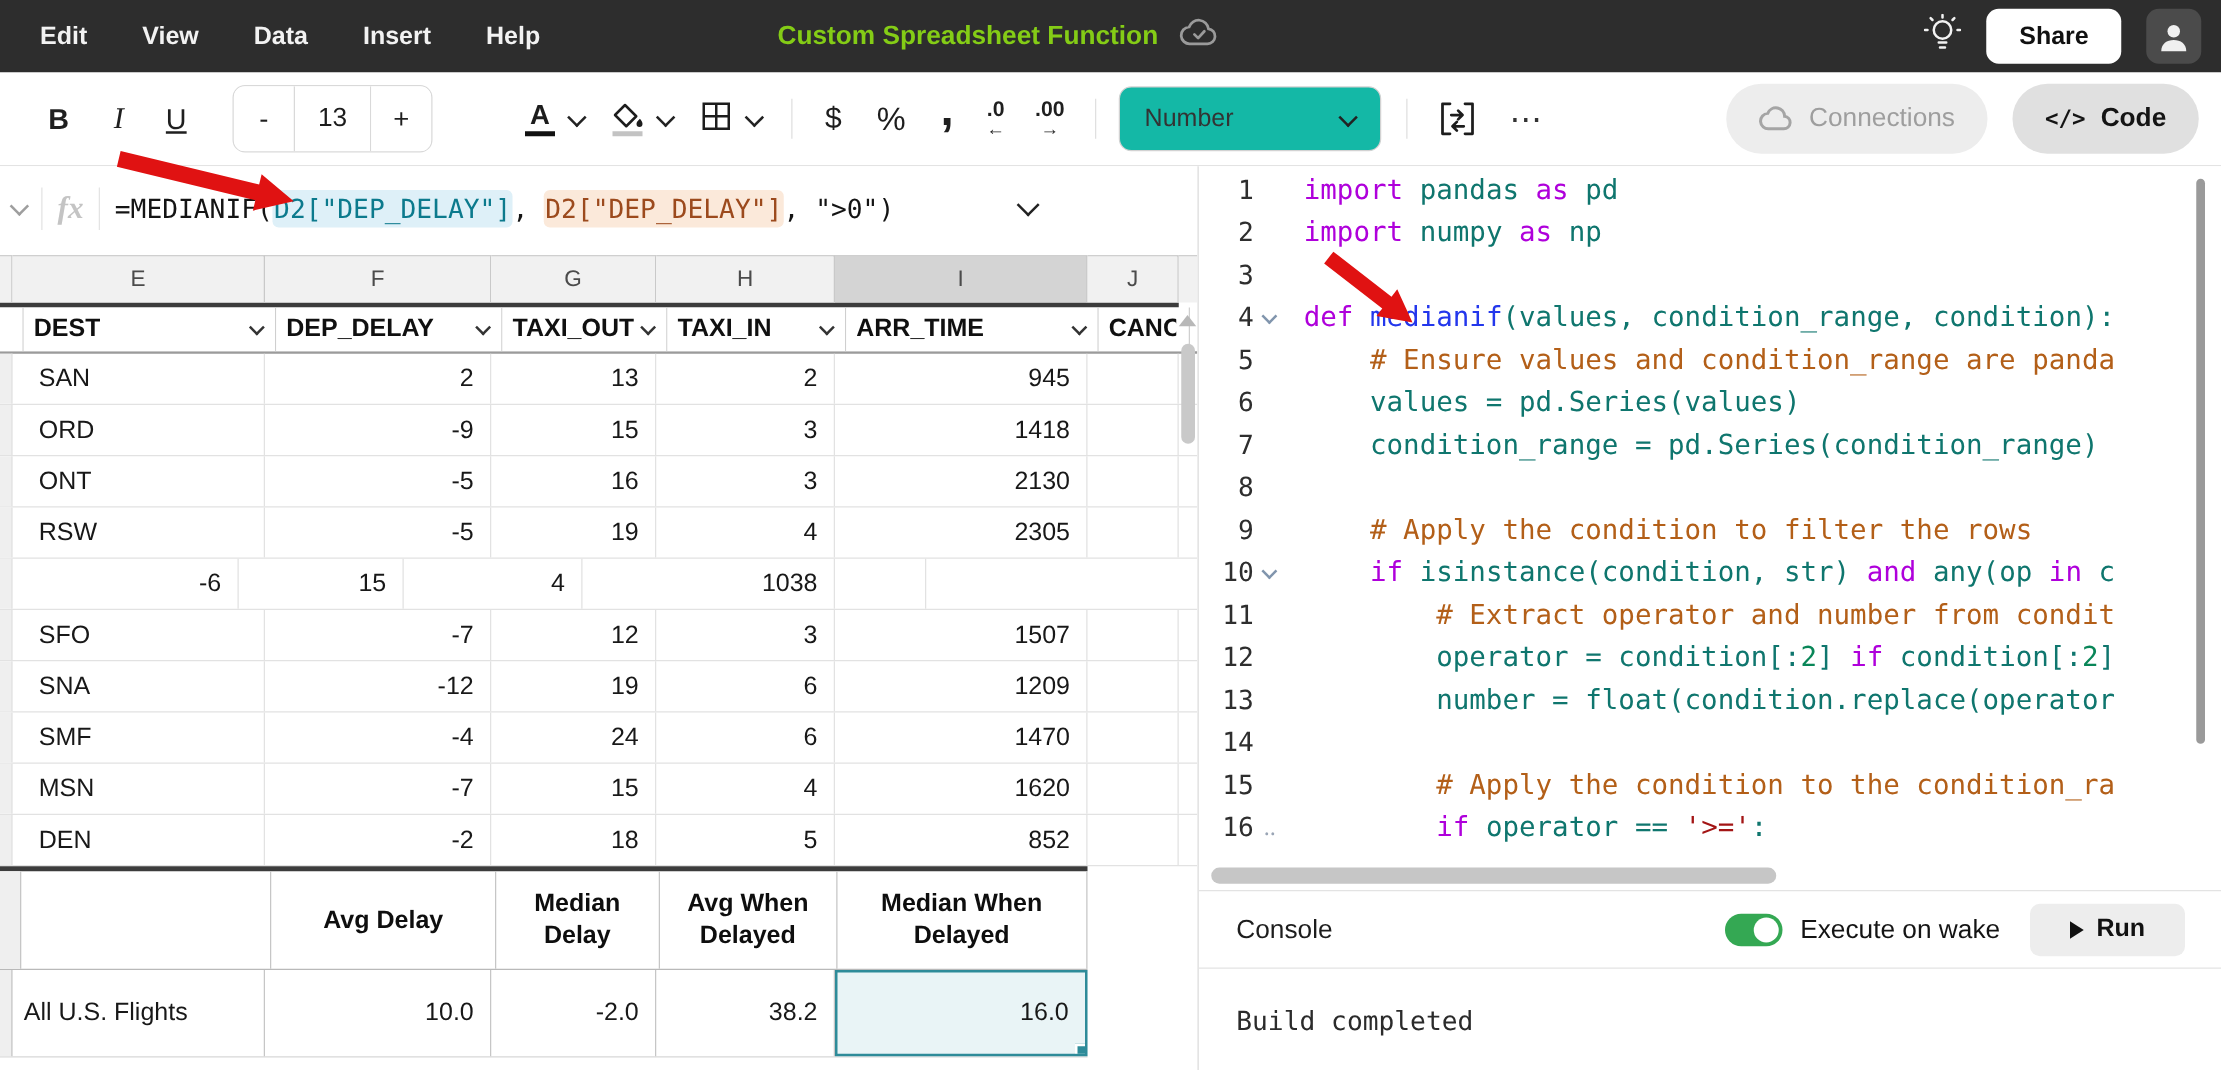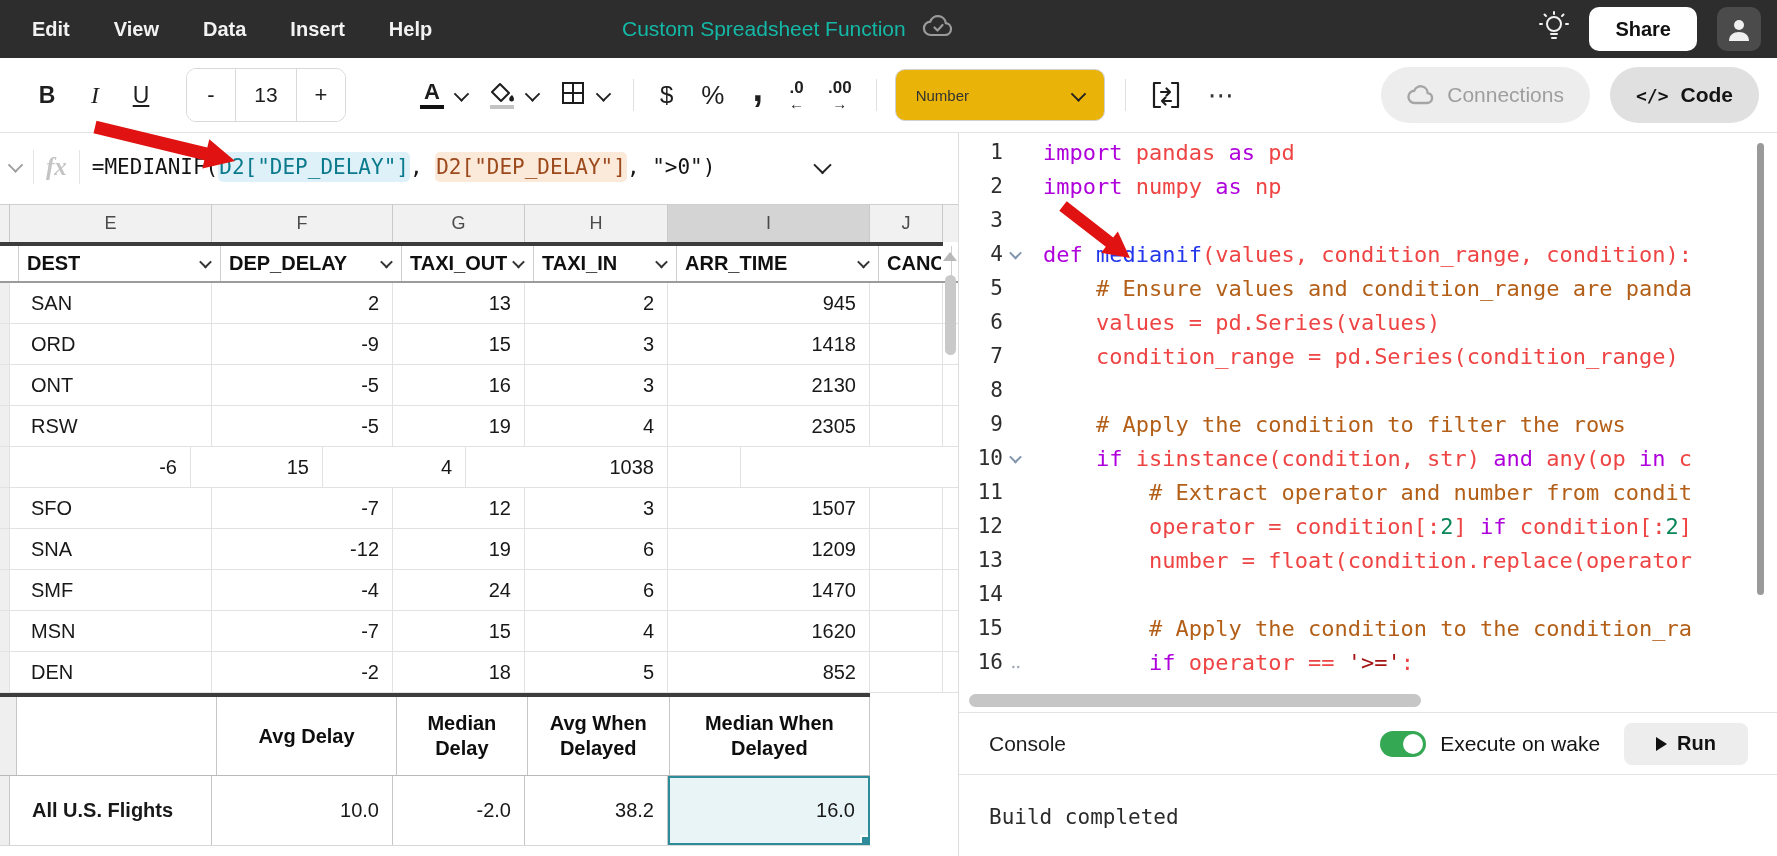--- a/index.html
+++ b/index.html
@@ -3,21 +3,21 @@
 <meta charset="utf-8">
 <style>
   html,body{margin:0;padding:0}
   body{width:1777px;height:856px;position:relative;overflow:hidden;background:#fff;
        font-family:"Liberation Sans",sans-serif;-webkit-font-smoothing:antialiased;color:#1c1c1c}
   
   .topbar{position:absolute;left:0;top:0;width:1777px;height:58px;background:#2d2d2d;display:flex;align-items:center}
   .menus{display:flex;gap:44px;padding-left:32px}
   .menu-item{color:#f2f2f2;font-size:20px;font-weight:600;cursor:default}
   .title-wrap{position:absolute;left:622px;top:0;height:58px;display:flex;align-items:center;gap:16px}
-  .doc-title{color:#14b8a6;font-size:21px;font-weight:400}
+  .doc-title{color:#84cc16;font-size:21px;font-weight:700}
   .top-right{position:absolute;right:16px;top:0;height:58px;display:flex;align-items:center;gap:20px}
   .share-btn{background:#fff;color:#111;font-size:20px;font-weight:700;border:none;border-radius:10px;height:44px;padding:0 26px}
   .avatar{width:44px;height:44px;border-radius:10px;background:#4b4b4b;display:flex;align-items:center;justify-content:center}
   
   .toolbar{position:absolute;left:0;top:58px;width:1777px;height:75px;background:#fff;border-bottom:1px solid #e3e3e3;
            display:flex;align-items:center;box-sizing:border-box}
   .tbtn{display:flex;align-items:center;justify-content:center;color:#1f1f1f;background:none;border:none;padding:0}
   .tb-b{font-weight:800;font-size:23px;margin-left:30px;width:34px}
   .tb-i{font-family:"Liberation Serif",serif;font-style:italic;font-size:24px;width:34px;margin-left:14px}
   .tb-u{font-size:23px;text-decoration:underline;width:34px;margin-left:12px}
@@ -31,21 +31,21 @@
   .icon-pair{display:flex;align-items:center;gap:12px}
   .color-a{display:flex;flex-direction:column;align-items:center;margin-left:38px}
   .color-a .a{font-weight:700;font-size:22px;line-height:22px}
   .color-a .bar{width:24px;height:4px;background:#111;margin-top:2px}
   .vdiv{width:1px;height:32px;background:#e0e0e0;margin-left:24px}
   .glyph{font-size:24px;color:#1d1d1d}
   .dec-stack{display:flex;flex-direction:column;align-items:center;line-height:1}
   .dec-stack .t{font-size:17px;font-weight:600}
   .dec-stack .a{font-size:15px;margin-top:0px}
   .num-dd{display:flex;align-items:center;justify-content:space-between;margin-left:18px;width:210px;height:52px;
-          border:1px solid #d2d2d2;border-radius:10px;padding:0 20px;box-sizing:border-box;font-size:15px;color:#333;background:#eab308}
+          border:1px solid #d2d2d2;border-radius:10px;padding:0 20px;box-sizing:border-box;font-size:20px;color:#333;background:#14b8a6}
   .more{font-size:26px;color:#333;letter-spacing:2px;margin-left:26px}
   .pill{display:flex;align-items:center;gap:12px;height:56px;border-radius:28px;padding:0 26px;border:none;font-size:21px}
   .pill.connections{background:#ededed;color:#9e9e9e;margin-left:auto}
   .pill.code{background:#e0e0e0;color:#141414;margin-left:20px;margin-right:18px;font-weight:600}
   .code-glyph{font-family:"DejaVu Sans Mono",monospace;font-size:18px;font-weight:700;color:#141414}
   
   .left-col{position:absolute;left:0;top:133px;width:958px;height:723px;background:#fff}
   .formula-bar{height:67px;display:flex;align-items:center;position:relative}
   .fb-div{width:1px;height:34px;background:#e4e4e4;margin:0 12px}
   .fx{font-family:"Liberation Serif",serif;font-style:italic;font-size:25px;color:#c4c4c4;font-weight:700}
@@ -72,38 +72,38 @@
   .drow{height:41px;border-bottom:1px solid #e2e2e2;box-sizing:border-box}
   .drow .c{border-right:1px solid #e2e2e2;font-size:20px;color:#181818;white-space:nowrap}
   .drow .c.txt{padding-left:21px}
   .drow .c.num{justify-content:flex-end;padding-right:13px}
   .sliver{width:10px;background:#efefef;border-right:1px solid #cfcfcf}
   .srow{height:79px;border-bottom:1px solid #b9b9b9;box-sizing:border-box;width:870px}
   .srow .c{border-right:1px solid #c6c6c6;justify-content:center;text-align:center;
            font-size:20px;font-weight:700;color:#0e0e0e;line-height:25px;padding:0 8px}
   .frow{height:70px;border-bottom:1px solid #d8d8d8;box-sizing:border-box;width:870px}
   .frow .c{border-right:1px solid #c6c6c6;font-size:20px;color:#181818}
-  .frow .c.lbl{font-weight:700;padding-left:22px}
+  .frow .c.lbl{font-weight:400;padding-left:9px}
   .frow .c.num{justify-content:flex-end;padding-right:13px}
   .frow .c.selcell{border:2px solid #2e8b99;background:#e9f4f6;position:relative}
   .fill-handle{position:absolute;right:-7px;bottom:-7px;width:11px;height:11px;background:#2e8b99;border:2px solid #fff}
   .sheet-vscroll{position:absolute;right:2px;top:52px;width:12px;display:flex;flex-direction:column;align-items:center}
   .scroll-up{width:0;height:0;border-left:7px solid transparent;border-right:7px solid transparent;border-bottom:9px solid #b8b8b8}
   .scroll-thumb{width:11px;height:80px;background:#c9c9c9;border-radius:6px;margin-top:14px}
   
   .code-panel{position:absolute;left:958px;top:133px;width:819px;height:723px;background:#fff;
               border-left:1px solid #dcdcdc;box-sizing:border-box}
   .editor{position:relative;height:556px;overflow:hidden;padding-top:2px}
   .cl{display:flex;height:34px;align-items:center}
   .cl .ln{width:44px;text-align:right;font-family:"DejaVu Sans Mono",monospace;font-size:21px;color:#2e2e2e;flex:none}
   .cl .fold{width:40px;flex:none;display:flex;align-items:center;padding-left:8px;box-sizing:border-box}
   .cl .fold .chv{width:7px;height:7px;border-width:2px;border-color:#8195ad}
   .cl .fold .dots{color:#9aa5b5;font-size:18px;line-height:10px}
   .cl pre{margin:0;font-family:"DejaVu Sans Mono",monospace;font-size:22px;white-space:pre;color:#1f1f1f}
-  .tok-k{color:#af00db}.tok-f{color:#2337ec}.tok-c{color:#b35f18}.tok-s{color:#a31515}.tok-n{color:#098658}.tok-p{color:#ef4444}
+  .tok-k{color:#af00db}.tok-f{color:#2337ec}.tok-c{color:#b35f18}.tok-s{color:#a31515}.tok-n{color:#098658}.tok-p{color:#0f766e}
   .ed-hscroll{position:absolute;left:10px;top:561px;width:452px;height:13px;background:#c6c6c6;border-radius:7px}
   .ed-vscroll{position:absolute;right:13px;top:10px;width:7px;height:452px;background:#9a9a9a;border-radius:4px}
   .console-bar{position:absolute;left:0;top:579px;width:819px;height:63px;border-top:1px solid #e3e3e3;
                border-bottom:1px solid #e3e3e3;box-sizing:border-box;display:flex;align-items:center;padding:0 30px}
   .console-label{font-size:21px;color:#1d1d1d}
   .console-right{margin-left:auto;display:flex;align-items:center;gap:14px}
   .toggle{width:46px;height:26px;border-radius:13px;background:#34a853;position:relative;flex:none}
   .toggle .knob{position:absolute;top:3px;left:23px;width:20px;height:20px;border-radius:50%;background:#fff}
   .toggle-label{font-size:21px;color:#141414}
   .run-btn{display:flex;align-items:center;gap:10px;background:#ededed;border:none;border-radius:8px;

